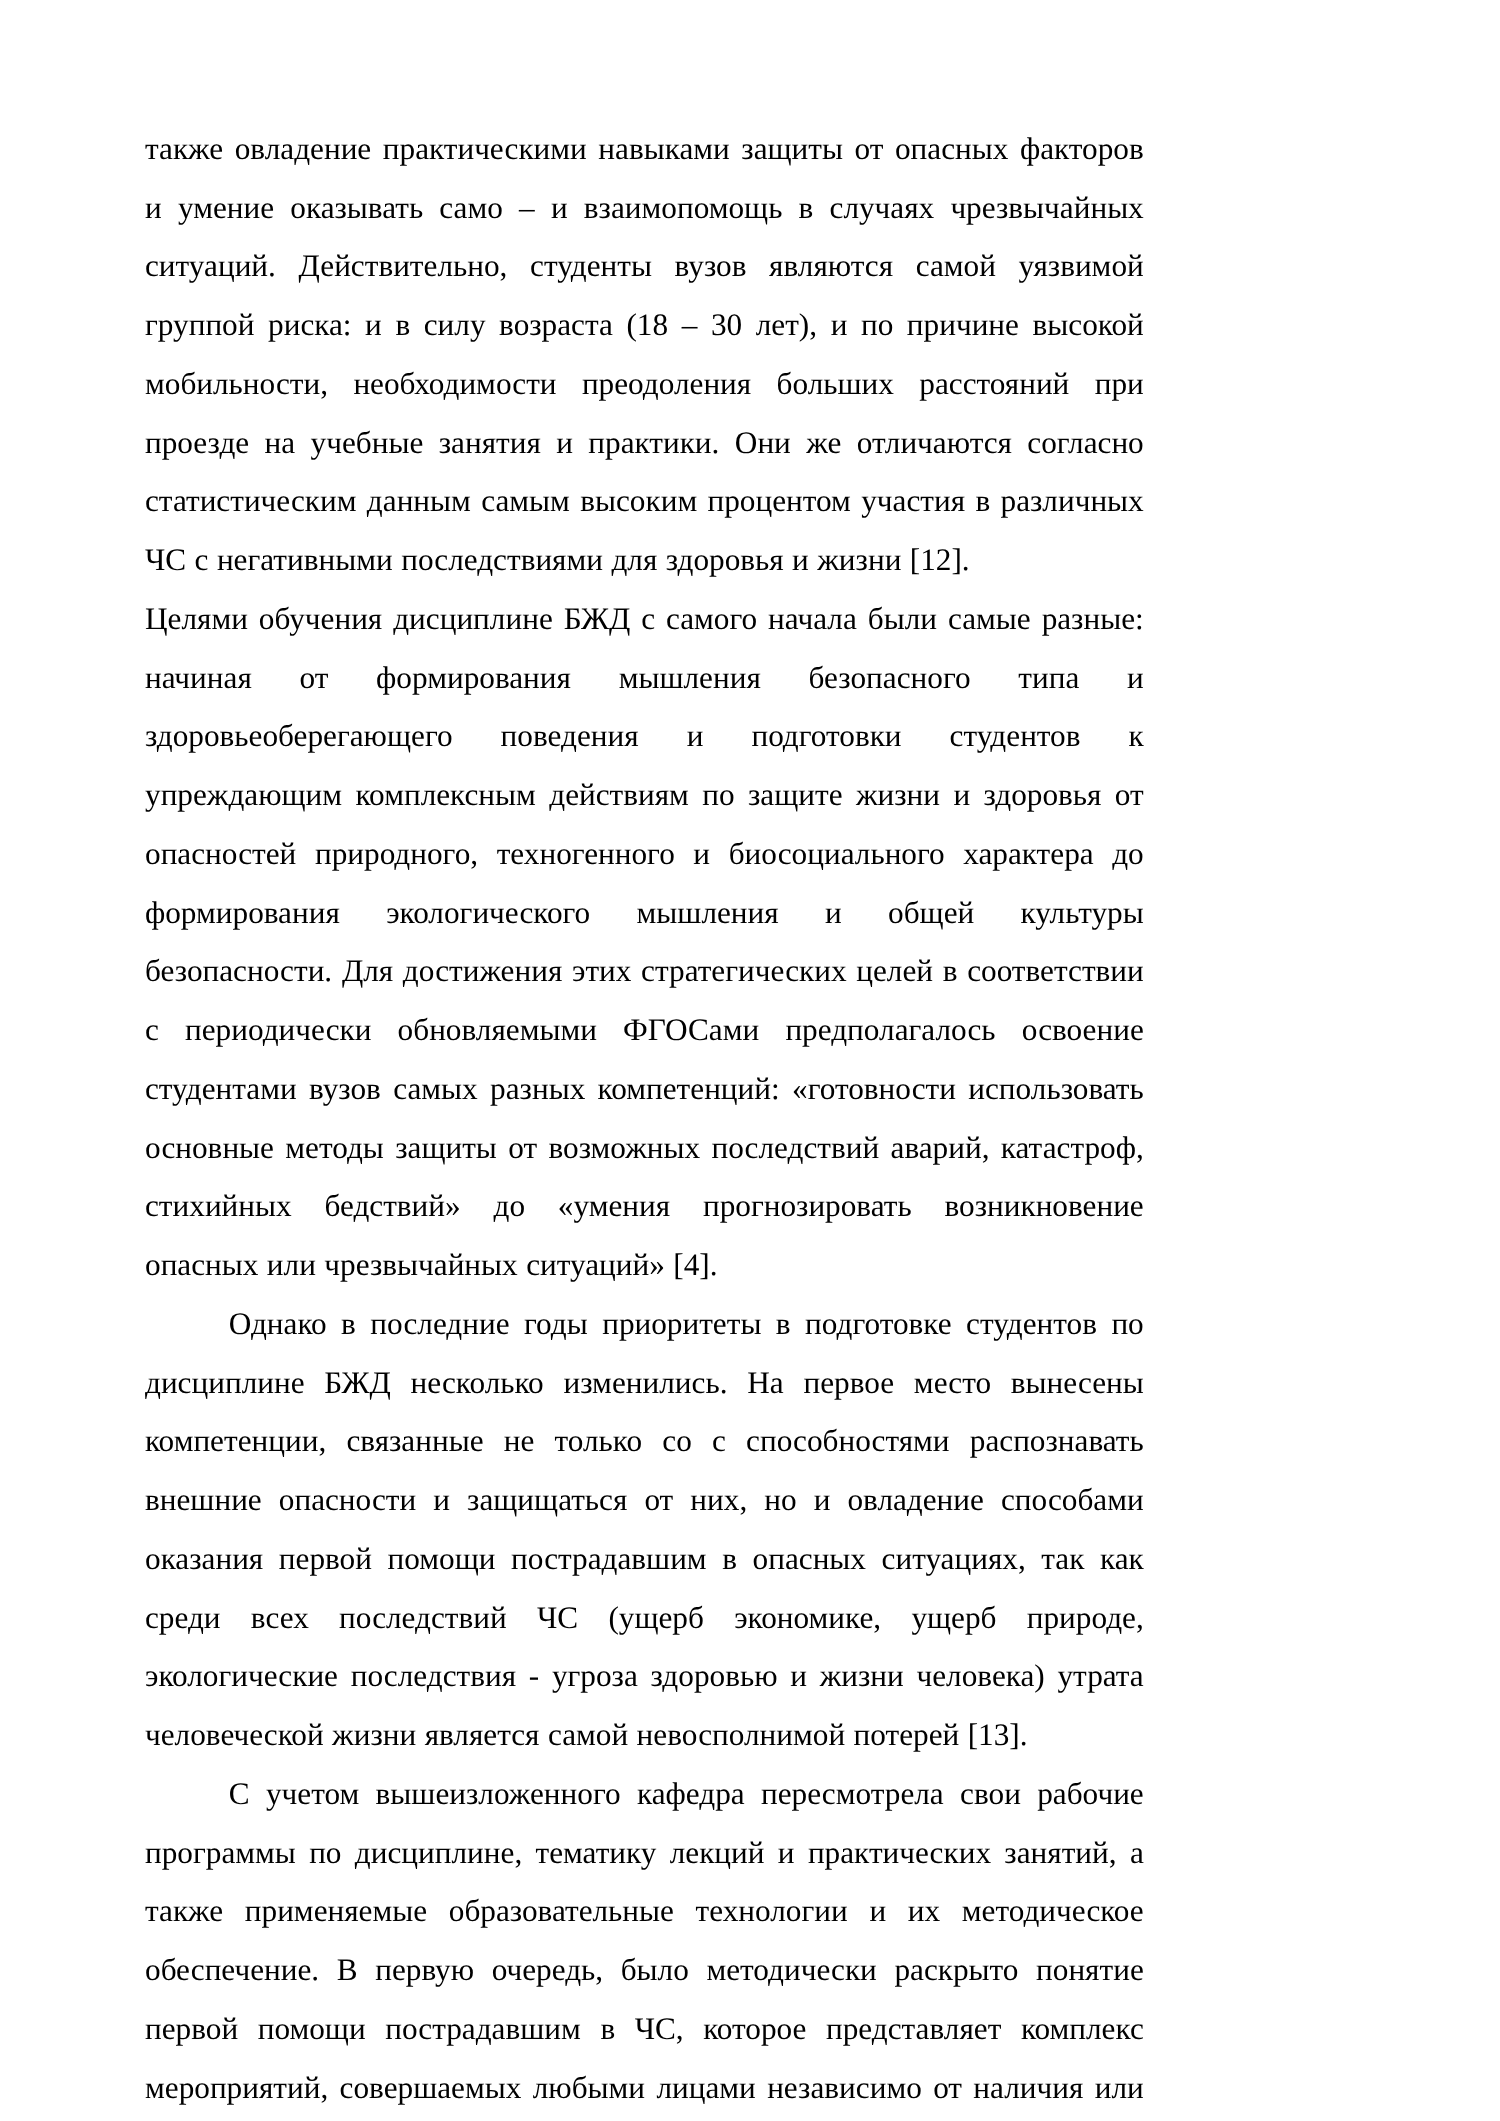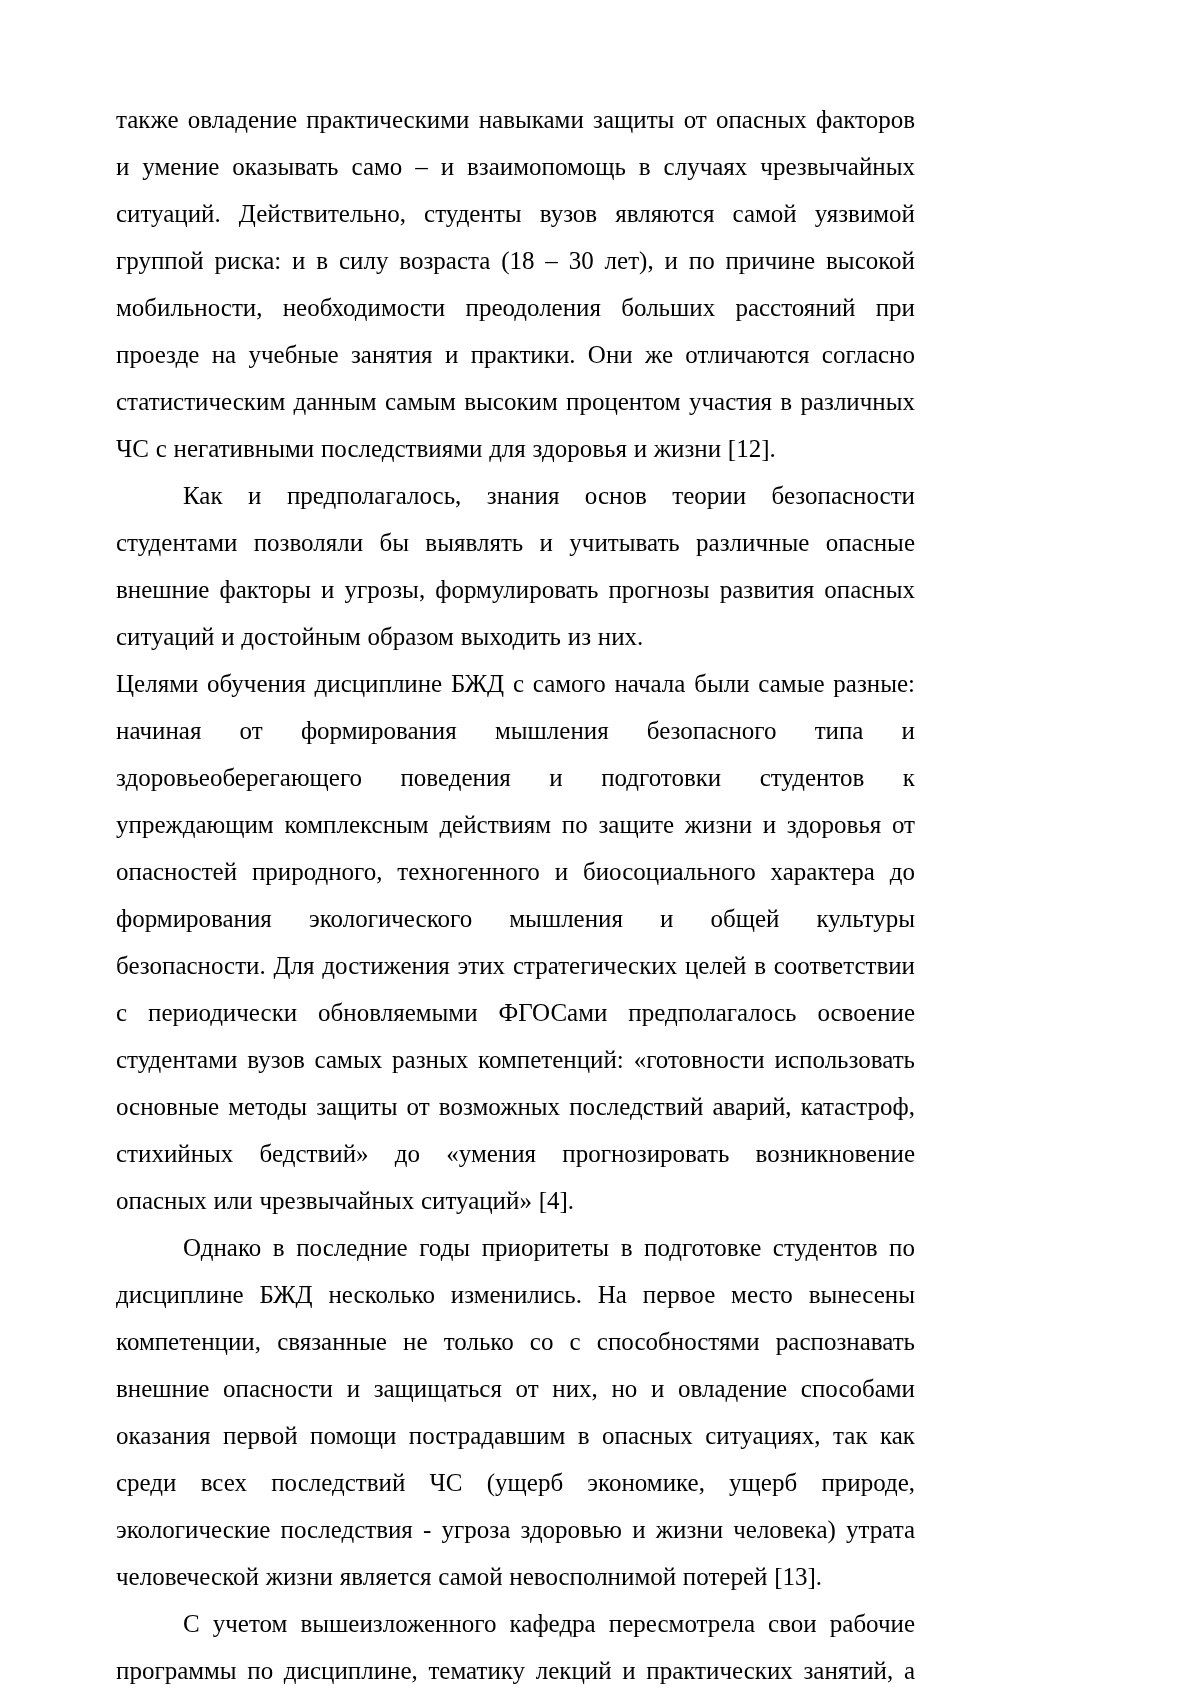--- a/index.html
+++ b/index.html
@@ -33,17 +33,16 @@
   }
   .para.indent {
     text-indent: 67px;
   }
 </style>
 </head>
 <body>
 
 <div class="page">
   <p class="para">также овладение практическими навыками защиты от опасных факторов и умение оказывать само – и взаимопомощь в случаях чрезвычайных ситуаций.  Действительно, студенты вузов являются самой уязвимой группой риска: и в силу возраста (18 – 30 лет), и по причине высокой мобильности, необходимости преодоления больших расстояний при проезде на учебные занятия и практики. Они же отличаются согласно статистическим данным самым высоким процентом участия в различных ЧС с негативными последствиями для здоровья и жизни [12].</p>
-  <p class="para indent">Как и предполагалось, знания основ теории безопасности студентами позволяли бы выявлять и учитывать различные опасные внешние факторы и угрозы, формулировать прогнозы развития опасных ситуаций и достойным образом выходить из них.</p>
   <p class="para">Целями обучения дисциплине БЖД с самого начала были самые разные: начиная от формирования мышления безопасного типа и здоровьеоберегающего поведения и подготовки студентов к упреждающим комплексным действиям по защите жизни и здоровья от опасностей природного, техногенного и биосоциального характера до формирования экологического мышления и общей культуры безопасности. Для достижения этих стратегических целей в соответствии с периодически обновляемыми ФГОСами предполагалось освоение студентами вузов самых разных компетенций: «готовности использовать основные методы защиты от возможных последствий аварий, катастроф, стихийных бедствий» до «умения прогнозировать возникновение опасных или чрезвычайных ситуаций» [4].</p>
   <p class="para indent">Однако в последние годы приоритеты в подготовке студентов по дисциплине БЖД несколько изменились. На первое место вынесены компетенции, связанные не только со с способностями распознавать внешние опасности и защищаться от них, но и овладение способами оказания первой помощи пострадавшим в опасных ситуациях, так как среди всех последствий ЧС (ущерб экономике, ущерб природе, экологические последствия -  угроза здоровью и жизни человека) утрата человеческой жизни является самой невосполнимой потерей [13].</p>
   <p class="para indent">С учетом вышеизложенного кафедра пересмотрела свои рабочие программы по дисциплине, тематику лекций и практических занятий, а также применяемые образовательные технологии и их методическое обеспечение. В первую очередь, было методически раскрыто понятие первой помощи пострадавшим в ЧС, которое представляет комплекс мероприятий, совершаемых любыми лицами независимо от наличия или отсутствия медицинского образования – свидетелями или участниками ЧС с целью спасения жизни пострадавших. Совершаются эти мероприятия на месте происшествия и в очень короткие сроки. Оптимальный срок для оказания ПДП – до 20 - 30 минут после получения поражения. А если остановилось сердце или отсутствует дыхание, это время сокращается до 5 минут [1].</p>
 </div>
 
 </body></html>

